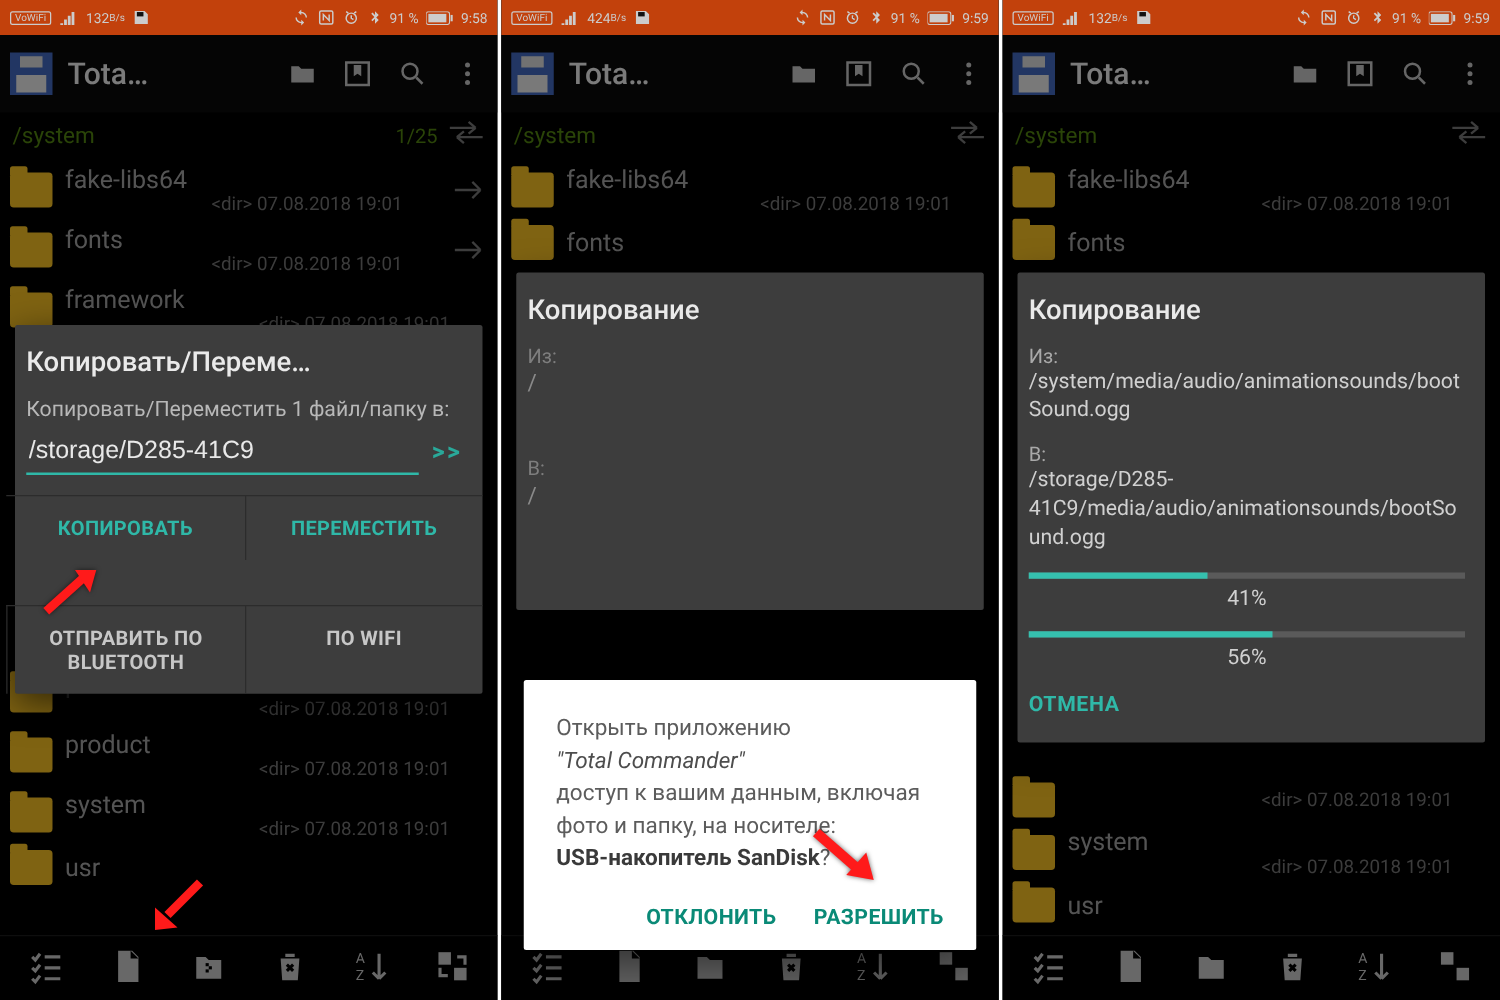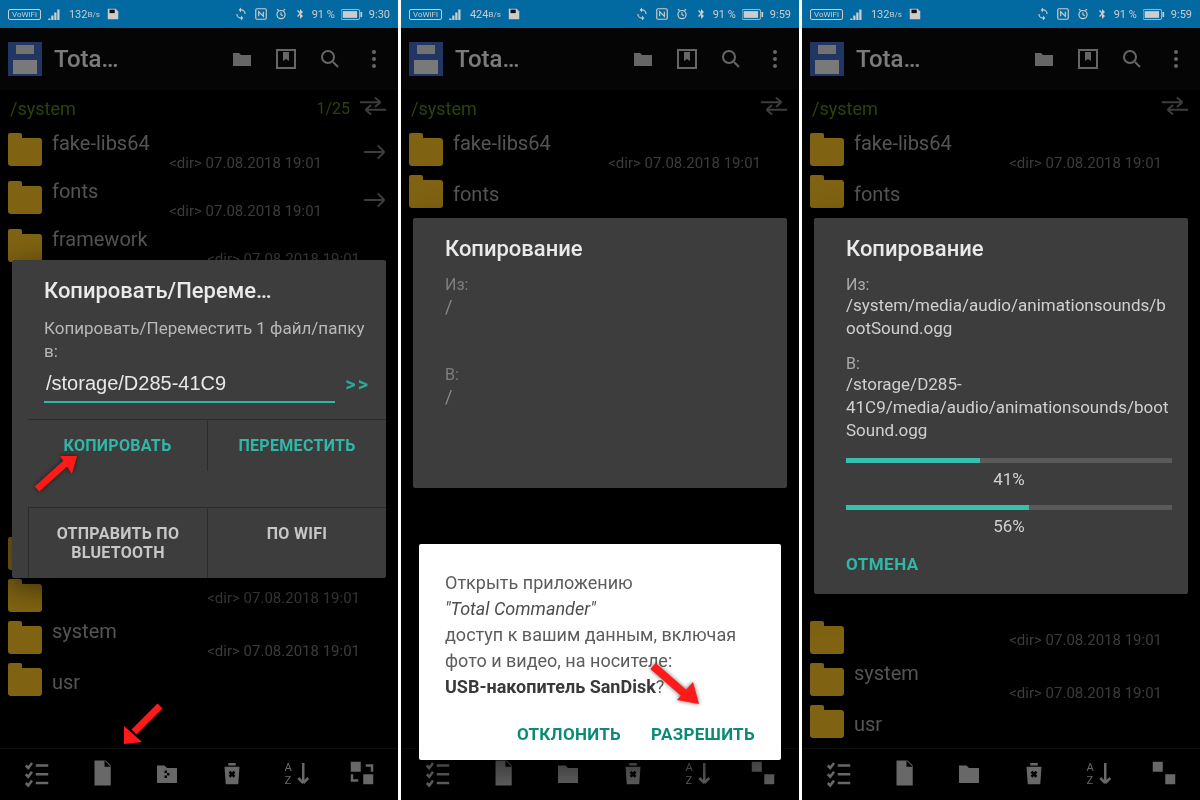--- a/index.html
+++ b/index.html
@@ -6,21 +6,21 @@
   html, body { width: 1200px; height: 800px; background: #eee; font-family: Roboto, Arial, sans-serif; }
   body { display: flex; }
   .gap { width: 3px; background: #fff; }
   .phone {
     width: 398px; height: 800px; background: #000; position: relative;
     display: flex; flex-direction: column; overflow: hidden;
   }
 
   
   .statusbar {
-    height: 28px; background: #0369a1; color: #ccc; font-size: 11px;
+    height: 28px; background: #c2410c; color: #ccc; font-size: 11px;
     display: flex; align-items: center; justify-content: space-between;
     padding: 0 8px;
   }
   .statusbar .sr, .statusbar .sl { display: flex; gap: 6px; align-items: center; }
   .sb-ic { display:inline-flex; align-items:center; }
 
   
   .appbar {
     height: 62px; background: #0a0a0a; display: flex; align-items: center;
     padding: 0 8px; gap: 12px; color: #ddd;
@@ -77,21 +77,21 @@
   
   .dim {
     position: absolute; inset: 28px 0 0 0; background: rgba(0,0,0,0.45);
   }
 
   
   .dlg-dark {
     position: absolute; left: 12px; right: 12px;
     background: #3d3d3d; color: #d6d6d6; border-radius: 2px;
     box-shadow: 0 8px 30px rgba(0,0,0,0.6);
-    padding: 18px 16px 0 32px;
+    padding: 18px 16px 0 9px;
   }
   .dlg-title { font-size: 22px; font-weight: 500; color: #eaeaea; margin-bottom: 14px; }
   .dlg-text { font-size: 17px; color: #b8b8b8; line-height: 1.35; }
 
   
   .dlg-cm { top: 260px; }
   .dlg-cm .path-inp {
     display:flex; align-items:center; gap:10px; margin-top:3px;
   }
   .dlg-cm input {
@@ -188,21 +188,21 @@
           </svg>
         </span>
       <span>91 %</span>
       <span class="sb-ic">
           <svg viewBox="0 0 26 12" width="22" height="11">
             <rect x="0" y="0" width="22" height="12" rx="2" fill="none" stroke="#ccc"></rect>
             <rect x="2" y="2" width="17" height="8" fill="#ccc"></rect>
             <rect x="23" y="3" width="2" height="6" fill="#ccc"></rect>
           </svg>
         </span>
-      <span>9:30</span>
+      <span>9:58</span>
     </div>
   </div>
 
   <div class="appbar">
     <div class="disk-icon"></div>
     <div class="apptitle">Tota…</div>
     <div class="spacer"></div>
     <span class="tb-ic">
         <svg viewBox="0 0 24 24">
           <path fill="#bbb" d="M3 6h6l2 2h10v11H3z"></path>
@@ -271,20 +271,21 @@
     <div class="row">
       <div class="folder-ic"></div>
       <div class="meta">
           <span class="name" style="opacity:.4">p</span>
           <span class="sub">&lt;dir&gt;  07.08.2018  19:01</span>
         </div>
     </div>
     <div class="row">
       <div class="folder-ic"></div>
       <div class="meta">
+          <span class="name">product</span>
           <span class="sub">&lt;dir&gt;  07.08.2018  19:01</span>
         </div>
     </div>
     <div class="row">
       <div class="folder-ic"></div>
       <div class="meta">
           <span class="name">system</span>
           <span class="sub">&lt;dir&gt;  07.08.2018  19:01</span>
         </div>
     </div>
@@ -503,21 +504,21 @@
     <div class="val">/</div>
     <div style="height:40px"></div>
     <div class="lab">В:</div>
     <div class="val">/</div>
   </div>
 
   <div class="dlg-light">
     <div class="msg">
       <span>Открыть приложению</span><br>
       <em>"Total Commander"</em><br>
-      <span>доступ к вашим данным, включая фото и видео, на носителе:</span><br>
+      <span>доступ к вашим данным, включая фото и папку, на носителе:</span><br>
       <b>USB-накопитель SanDisk</b><span>?</span>
     </div>
     <div class="actions">
       <span class="a">ОТКЛОНИТЬ</span>
       <span class="a">РАЗРЕШИТЬ</span>
     </div>
   </div>
 
   <div class="redarrow" style="left:246px; top:660px;">
     <svg width="56" height="48" viewBox="0 0 56 48">

